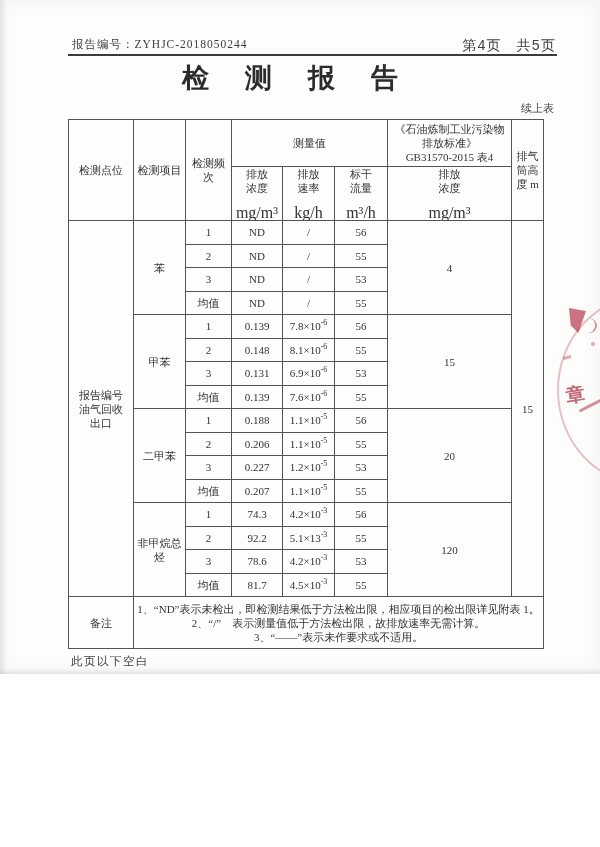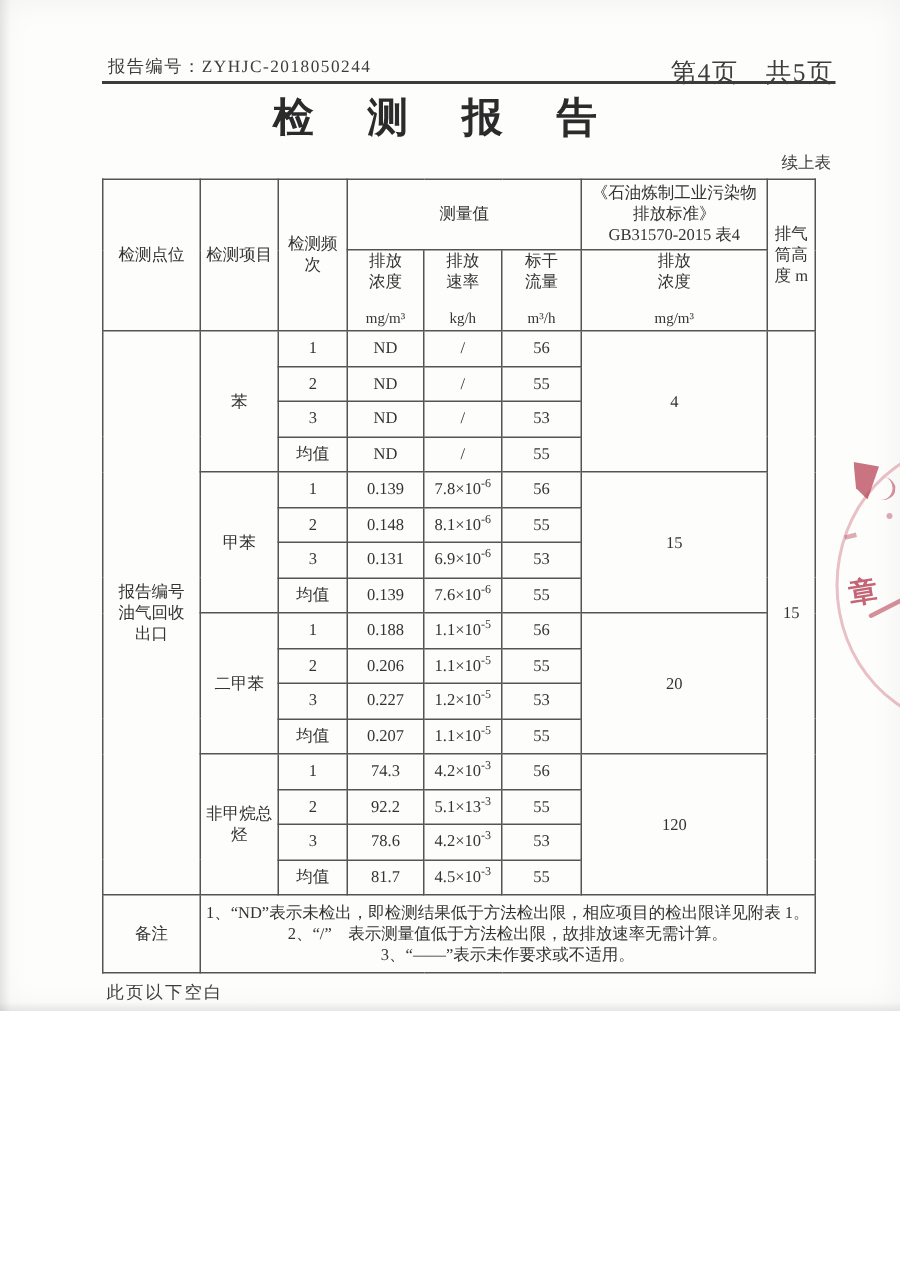--- a/index.html
+++ b/index.html
@@ -8,38 +8,38 @@
     background:#fdfdfc;color:#3a3a3a;
     font-family:"Liberation Serif","DejaVu Serif",serif;
     box-shadow:inset 0 0 22px rgba(0,0,0,0.05);
   }
   .page::before{content:'';position:absolute;left:0;top:0;bottom:0;width:7px;
     background:linear-gradient(to right,rgba(0,0,0,0.08),rgba(0,0,0,0));pointer-events:none;}
   .page::after{content:'';position:absolute;left:0;right:0;bottom:0;height:6px;
     background:linear-gradient(to top,rgba(0,0,0,0.07),rgba(0,0,0,0));pointer-events:none;}
 
   .report-no{position:absolute;top:37px;left:72px;font-size:11.5px;letter-spacing:1px;color:#3d3d3d;}
-  .page-indicator{position:absolute;top:37px;right:44px;font-size:17px;letter-spacing:1px;color:#3d3d3d;}
+  .page-indicator{position:absolute;top:37px;right:44px;font-size:14px;letter-spacing:1px;color:#3d3d3d;font-family:Liberation Mono, monospace;}
   .hrule{position:absolute;top:54px;left:68px;width:489px;height:2.4px;background:#3c3c3c;}
   .title{position:absolute;top:60px;left:0;right:0;text-align:center;
     font-size:27px;font-weight:bold;letter-spacing:36px;padding-left:16px;color:#2b2b2b;}
   .continued{position:absolute;top:101px;right:46px;font-size:11px;color:#3d3d3d;margin-left:13px;}
 
   table.report{
     position:absolute;top:119px;left:68px;width:475px;
     border-collapse:collapse;table-layout:fixed;
     border:1.8px solid #3e3e3e;
   }
   table.report td{
     border:1px solid #545454;text-align:center;vertical-align:middle;
     font-size:11px;line-height:14px;color:#333;padding:0 2px;
     overflow:hidden;
   }
   tr.h1{height:47px} tr.h2{height:48px} tr.dr{height:23.5px} tr.rem{height:52px}
-  .unit{font-size:10px;display:block;margin-top:11px;}
+  .unit{font-size:16px;display:block;margin-top:11px;}
   .hl{display:block;}
   td.item-cell{padding:0 6px;}
   sup{font-size:8px;line-height:0;}
   td.remarks-cell{text-align:left;padding:4px 10px;font-size:10.5px;line-height:15.5px;}
   .std-title{display:block;line-height:14px;text-align:center;}
   .std-code{display:block;line-height:14px;}
 
   .blank-note{position:absolute;top:654px;left:71px;font-size:11.5px;letter-spacing:1.5px;color:#3d3d3d;}
 
   .watermark{position:absolute;top:799px;left:482px;display:flex;align-items:center;gap:5px;

